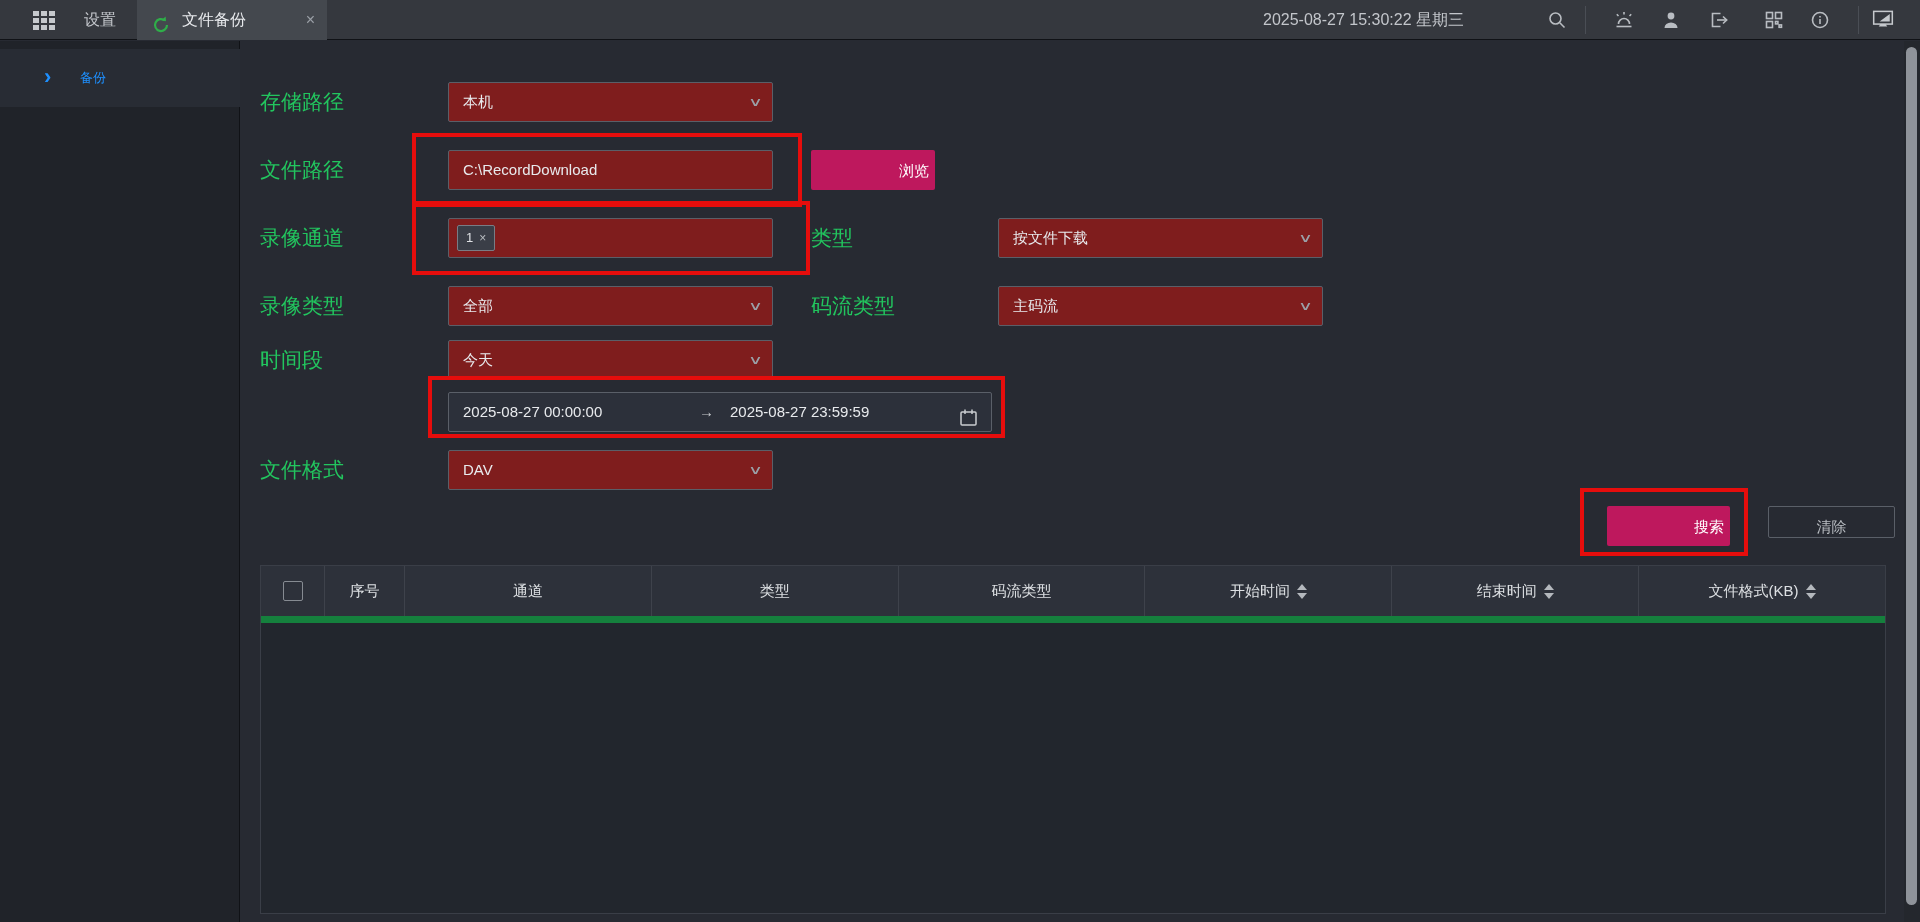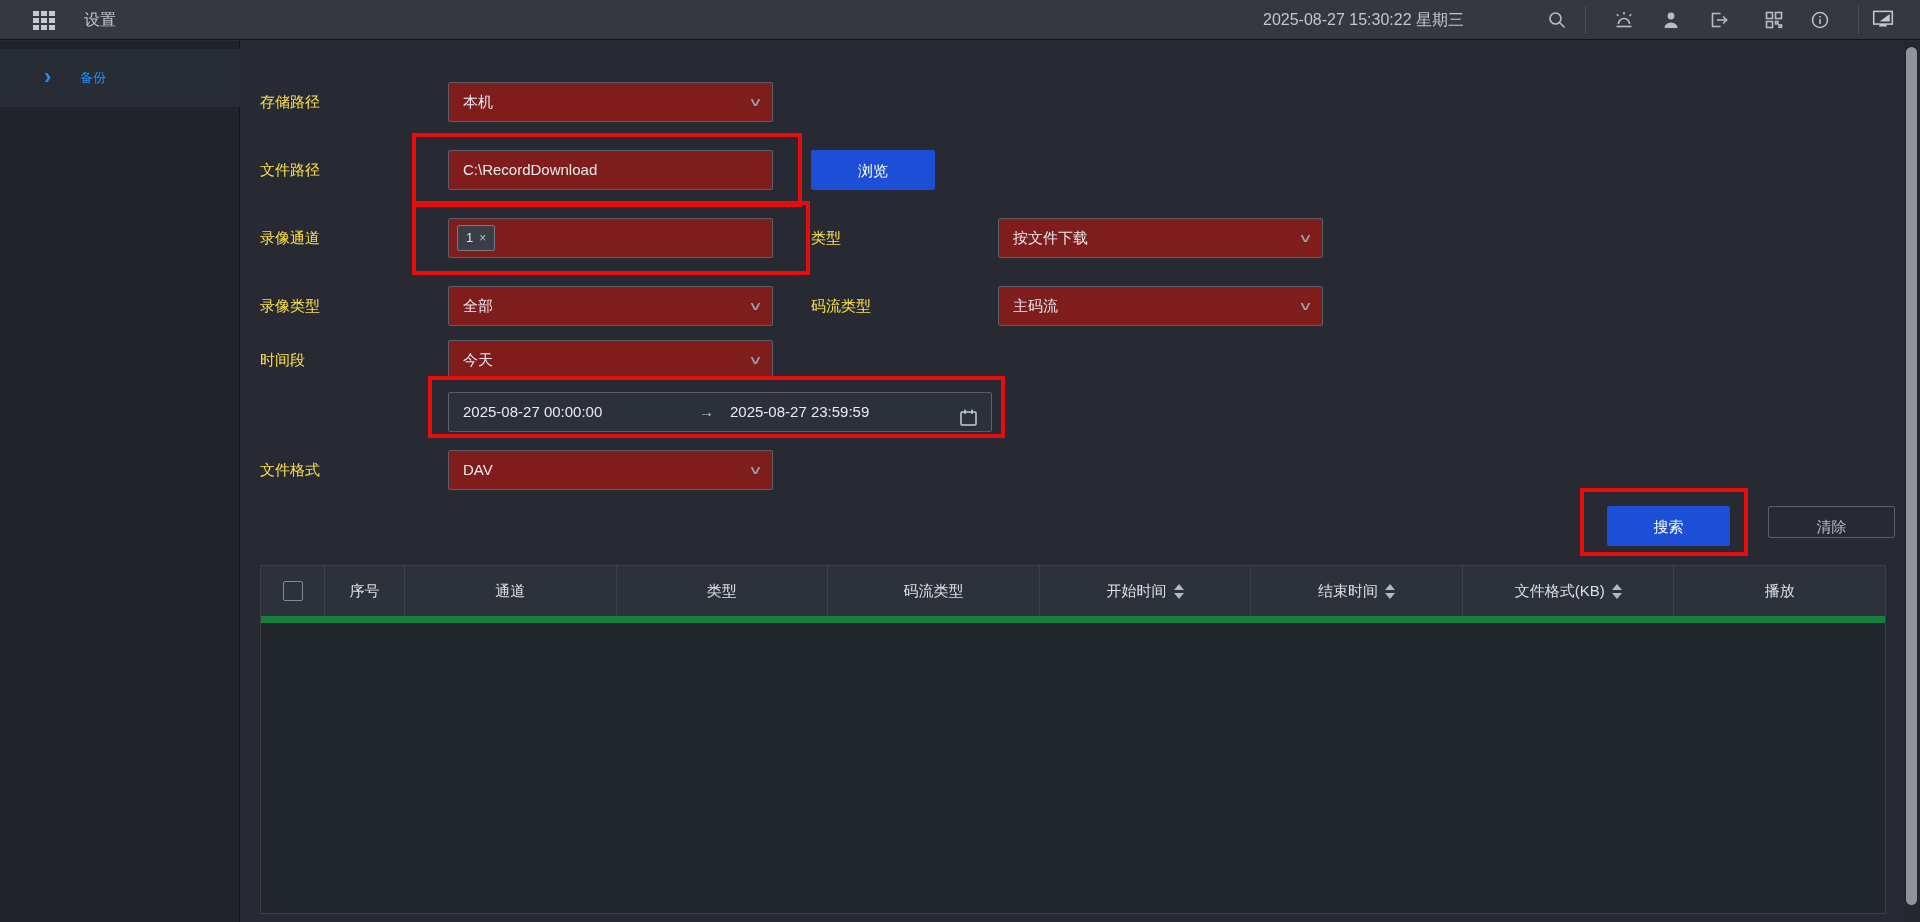--- a/index.html
+++ b/index.html
@@ -20,25 +20,25 @@
   .tb-icon svg{width:22px;height:22px;stroke:#b9bdc2;fill:none;stroke-width:1.6;}
   .tb-divider{position:absolute;top:6px;width:1px;height:28px;background:#4a4e55;}
 
   
   .sidebar{position:absolute;left:0;top:41px;width:240px;height:881px;background:#202329;border-right:1px solid #101216;}
   .side-item{position:absolute;left:0;top:8px;width:240px;height:58px;background:#282c34;cursor:pointer;}
   .side-item .chev{position:absolute;left:44px;top:0;height:58px;line-height:56px;color:#1e90ff;font-size:22px;font-weight:bold;}
   .side-item .side-label{position:absolute;left:80px;top:0;height:58px;line-height:58px;color:#1e90ff;font-size:13px;}
 
   
-  .f-label{position:absolute;color:#fde047;font-size:15px;height:40px;line-height:40px;}
+  .f-label{position:absolute;color:#22c55e;font-size:21px;height:40px;line-height:40px;}
   .select,.tinput{position:absolute;width:325px;height:40px;background:#7f1d1d;border:1px solid #5a5f68;border-radius:2px;color:#e8eaed;font-size:15px;line-height:38px;cursor:pointer;}
   .sel-text{position:absolute;left:14px;white-space:nowrap;}
   .chev-down{position:absolute;right:12px;top:0;color:#9ba0a7;font-size:12px;line-height:38px;transform:scaleX(1.7);}
-  .btn-blue{position:absolute;background:#1d4ed8;border:none;border-radius:2px;color:#ffffff;font-size:15px;text-align:center;line-height:40px;height:40px;cursor:pointer;}
+  .btn-blue{position:absolute;background:#be185d;border:none;border-radius:2px;color:#ffffff;font-size:15px;text-align:right;line-height:40px;height:40px;cursor:pointer;}
   .btn-ghost{position:absolute;background:transparent;border:1px solid #5a5f68;border-radius:2px;color:#b9bdc2;font-size:15px;text-align:center;line-height:38px;height:32px;cursor:pointer;}
   .chip{position:absolute;left:8px;top:6px;height:26px;background:#3a3e47;border:1px solid #787d85;border-radius:2px;padding:0 8px;font-size:13px;color:#dfe1e4;line-height:24px;}
   .chip .chip-x{margin-left:6px;color:#b9bdc1;font-size:12px;cursor:pointer;}
   .daterange{position:absolute;left:448px;top:392px;width:544px;height:40px;background:#2c303a;border:1px solid #5a5f68;border-radius:2px;color:#e8eaed;font-size:15px;line-height:38px;cursor:pointer;}
   .daterange .dt-start{position:absolute;left:14px;}
   .daterange .dt-arrow{position:absolute;left:250px;color:#c9ccd0;}
   .daterange .dt-end{position:absolute;left:281px;}
   .daterange .cal{position:absolute;right:13px;top:10px;width:19px;height:19px;}
   .daterange .cal svg{width:19px;height:19px;stroke:#c9ccd0;fill:none;stroke-width:1.5;}
 
@@ -72,20 +72,30 @@
         <b></b>
         <b></b>
         <b></b>
         <b></b>
         <b></b>
         <b></b>
         <b></b>
     </div>
     <div class="menu-label">设置</div>
 
+    <div class="tab">
+      <span class="abs" style="left:14px;top:10px;width:20px;height:20px;">
+        <svg viewBox="0 0 20 20" width="20" height="20">
+          <path d="M16 10a6 6 0 1 1-2.2-4.6" stroke="#2fae49" stroke-width="2.2" fill="none"></path>
+          <path d="M14.6 1.6 L15 6.2 L10.6 5.2 Z" fill="#2fae49"></path>
+        </svg>
+      </span>
+      <span class="tab-label">文件备份</span>
+      <span class="tab-close">×</span>
+    </div>
 
     <div class="datetime">2025-08-27 15:30:22 星期三</div>
 
     <span class="tb-icon" style="left:1546px;">
       <svg viewBox="0 0 22 22">
           <circle cx="9.5" cy="9.5" r="5.5"></circle>
           <line x1="13.8" y1="13.8" x2="18.5" y2="18.5"></line>
         </svg>
     </span>
     <span class="tb-divider" style="left:1585px;"></span>
@@ -237,23 +247,20 @@
             <i class="down"></i>
           </span>
       </div>
       <div class="rt-cell c-flex">
         <span>文件格式(KB)</span>
         <span class="sort">
             <i class="up"></i>
             <i class="down"></i>
           </span>
       </div>
-      <div class="rt-cell c-flex">
-        <span>播放</span>
-      </div>
     </div>
     <div class="rt-body"></div>
   </div>
 
   <div class="redbox" style="left:412px;top:133px;width:390px;height:74px;"></div>
   <div class="redbox" style="left:412px;top:201px;width:398px;height:74px;"></div>
   <div class="redbox" style="left:428px;top:376px;width:577px;height:62px;"></div>
   <div class="redbox" style="left:1580px;top:488px;width:168px;height:68px;"></div>
 
   <div class="scroll-track">

